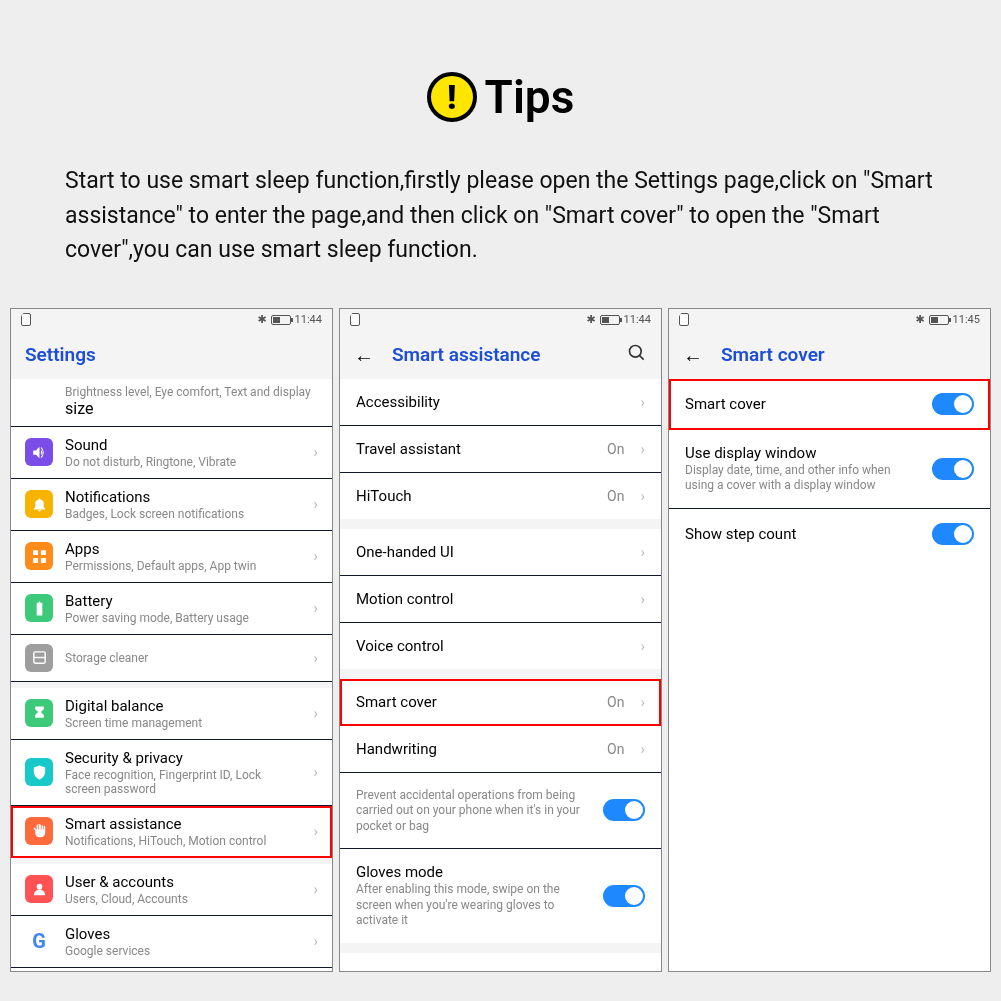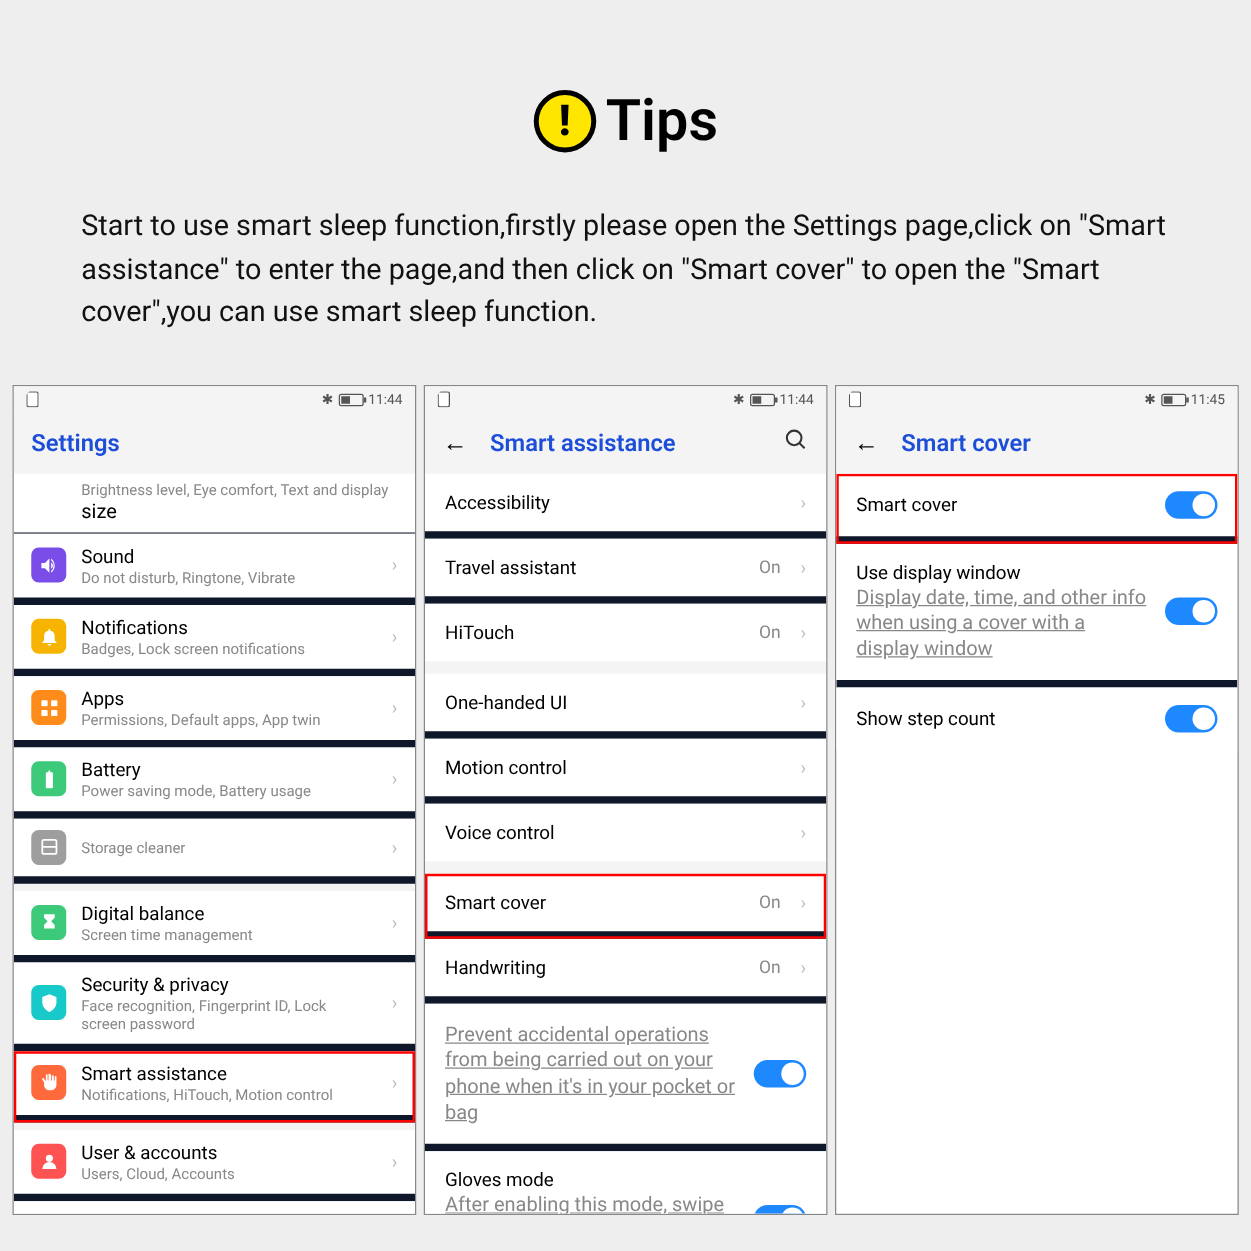--- a/index.html
+++ b/index.html
@@ -98,21 +98,21 @@
   .header-title { font-size: 19px; font-weight:600; color:#1d4ed8; }
   .back-arrow { font-size: 20px; color:#000; }
   .search-btn { margin-left:auto; font-size:18px; color:#333; }
   .content { flex:1; overflow:hidden; }
   .section-gap { height: 10px; background: #f4f4f4; }
   .section-gap-sm { height: 6px; background: #f4f4f4; }
   .row {
     display:flex;
     align-items:center;
     padding: 9px 14px 9px 14px;
-    border-bottom: 6px solid #0f172a;
+    border-bottom: 1px solid #0f172a;
     background:#fff;
     gap:12px;
     position:relative;
   }
   .row.no-border { border-bottom: none; }
   .row .icon {
     width: 28px; height:28px; border-radius:6px;
     display:flex; align-items:center; justify-content:center;
     flex-shrink:0;
   }
@@ -137,21 +137,21 @@
   }
   .truncated {
     color:#888; font-size:12px; white-space:nowrap; overflow:hidden;
   }
   .partial-row {
     padding: 6px 14px 8px 54px;
     border-bottom:1px solid #0f172a;
   }
   .phone2 .row, .phone3 .row { padding: 14px 16px; }
   .phone2 .row .title, .phone3 .row .title { font-size:15px; }
-  .phone2 .row .sub, .phone3 .row .sub { font-size:16px; line-height:1.3;text-decoration:underline; }
+  .phone2 .row .sub, .phone3 .row .sub { font-size:12px; line-height:1.3; }
 </style>
 </head>
 <body>
 
 <div class="page">
   <div class="tips-header">
     <div class="tips-title">
       <span class="tips-icon">!</span>
       <span>Tips</span>
     </div>

